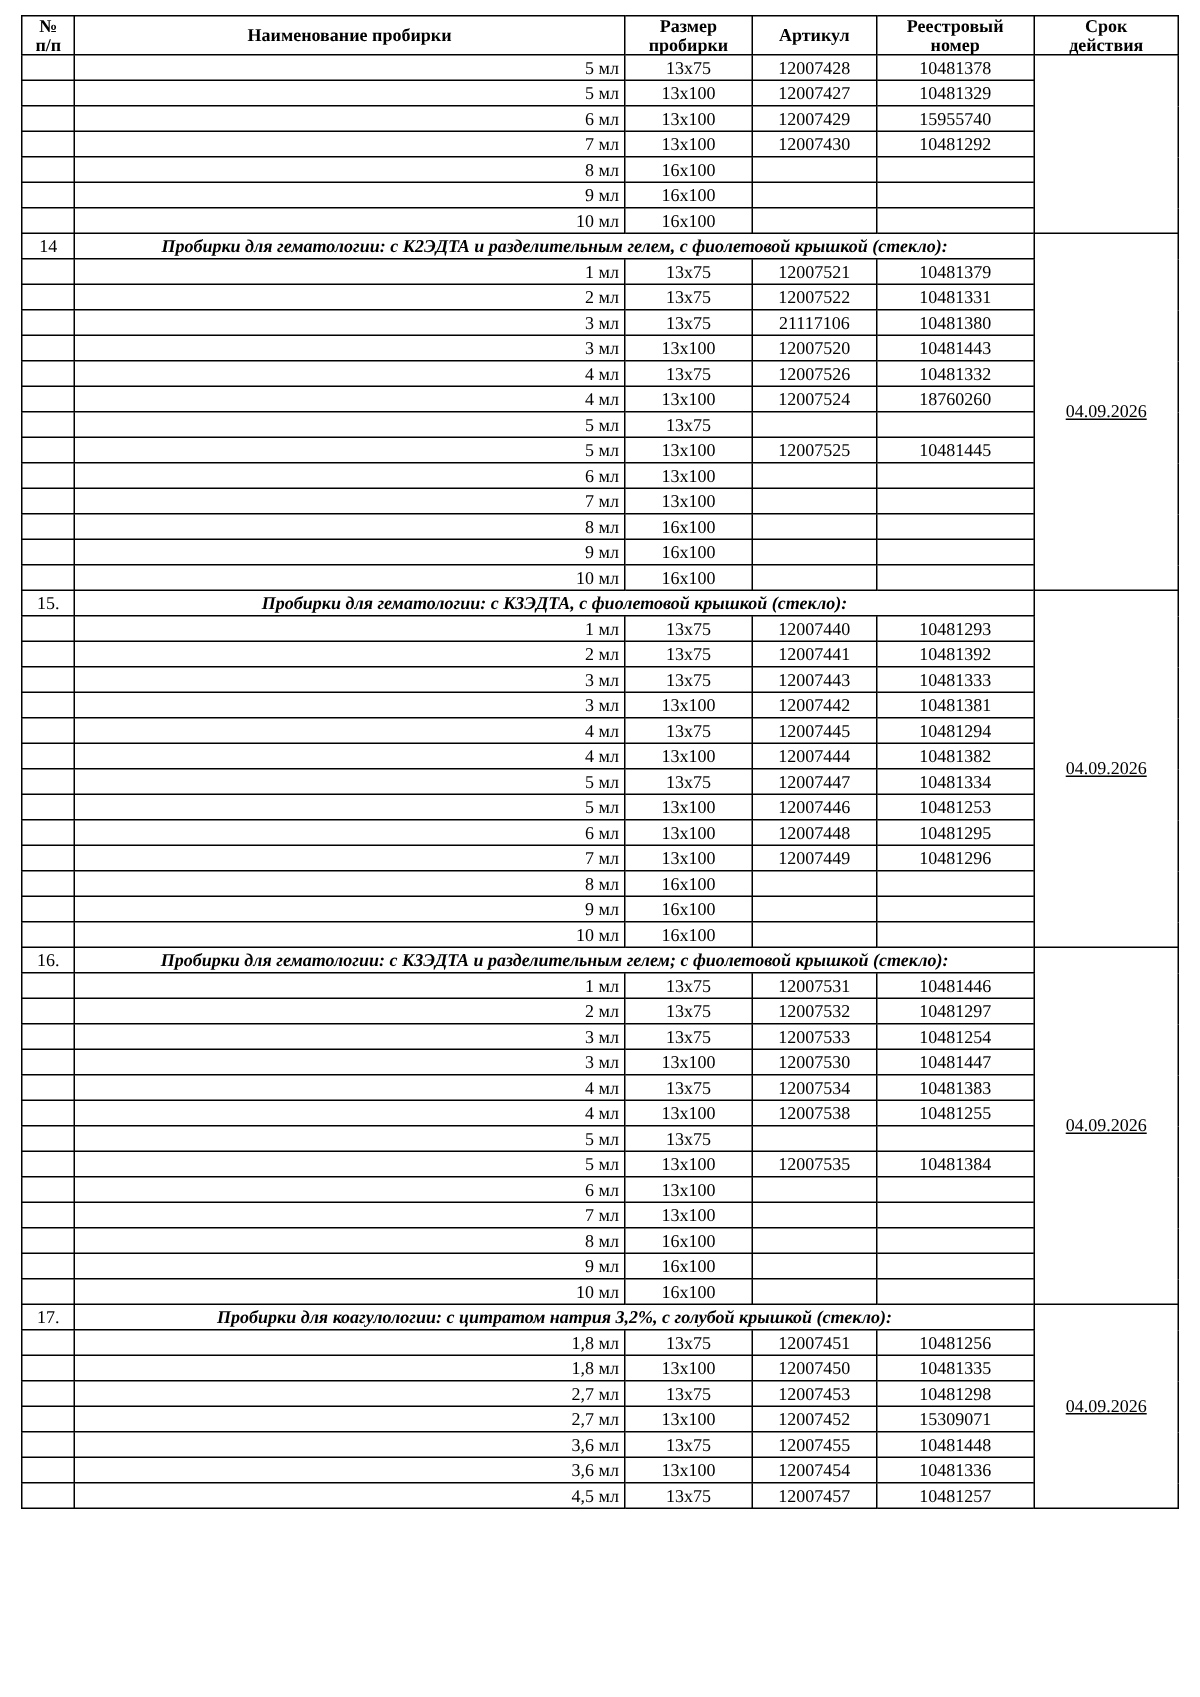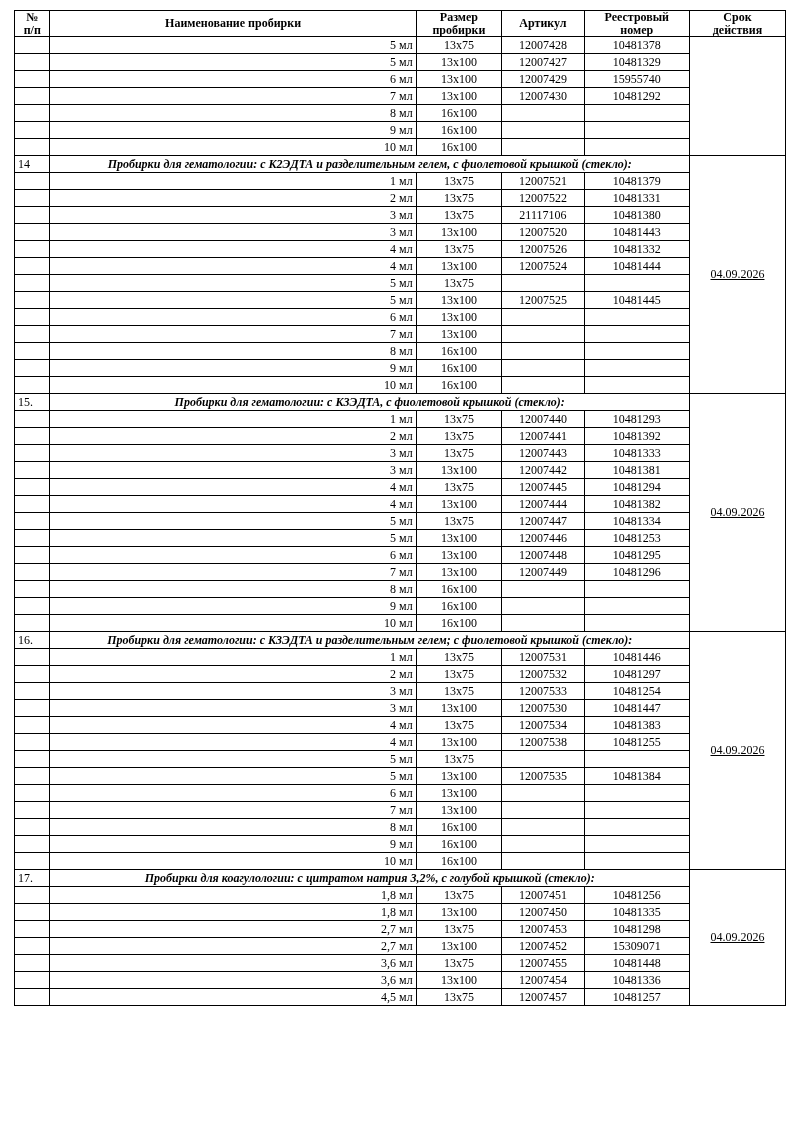--- a/index.html
+++ b/index.html
@@ -43,21 +43,21 @@
     padding: 2px 2px;
   }
   col.c-num    { width: 34px; }
   col.c-name   { width: 351px; }
   col.c-size   { width: 82px; }
   col.c-art    { width: 79px; }
   col.c-reg    { width: 101px; }
   col.c-date   { width: 92px; }
 
   td.num {
-    text-align: left;
+    text-align: center;
     vertical-align: top;
     padding-top: 1px;
     font-size: 12.5px;
   }
   td.name {
     text-align: right;
     padding-left: 5px;
   }
   td.size, td.art, td.reg-no {
     text-align: center;
@@ -205,21 +205,21 @@
           <td class="name">4 мл</td>
           <td class="size">13x75</td>
           <td class="art">12007526</td>
           <td class="reg-no">10481332</td>
         </tr>
         <tr>
           <td class="num"></td>
           <td class="name">4 мл</td>
           <td class="size">13x100</td>
           <td class="art">12007524</td>
-          <td class="reg-no">10481444</td>
+          <td class="reg-no">18760260</td>
         </tr>
         <tr>
           <td class="num"></td>
           <td class="name">5 мл</td>
           <td class="size">13x75</td>
           <td class="art"></td>
           <td class="reg-no"></td>
         </tr>
         <tr>
           <td class="num"></td>

